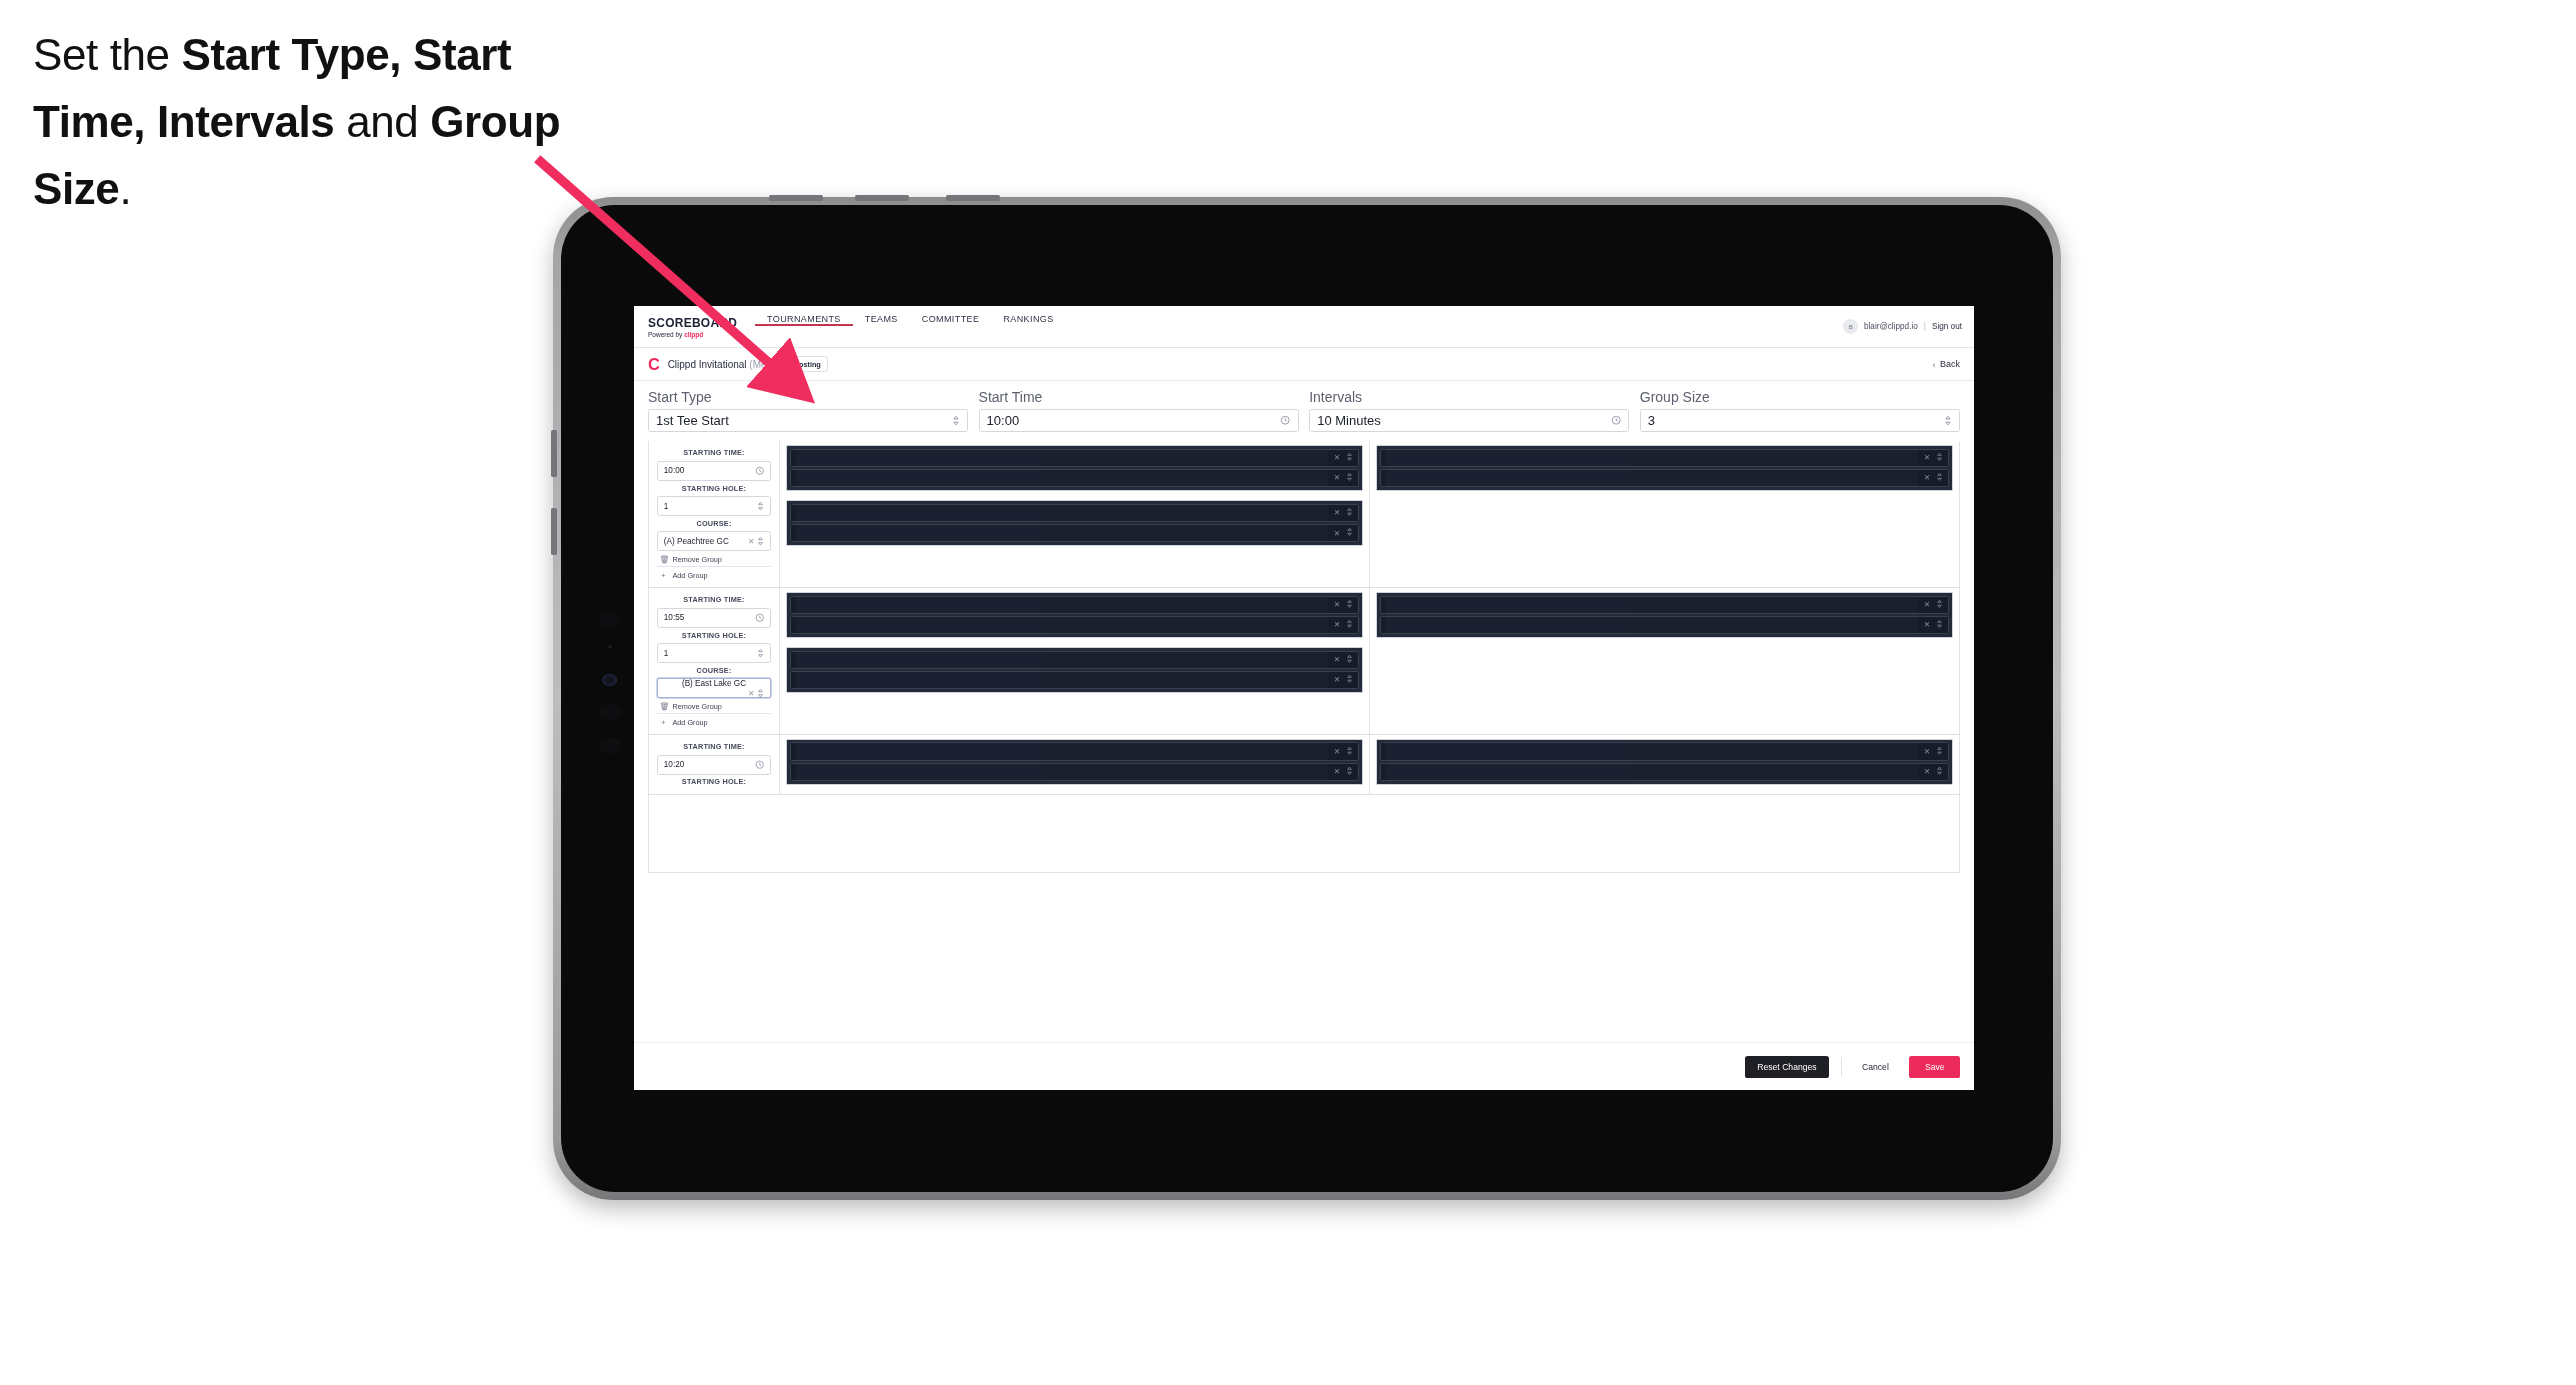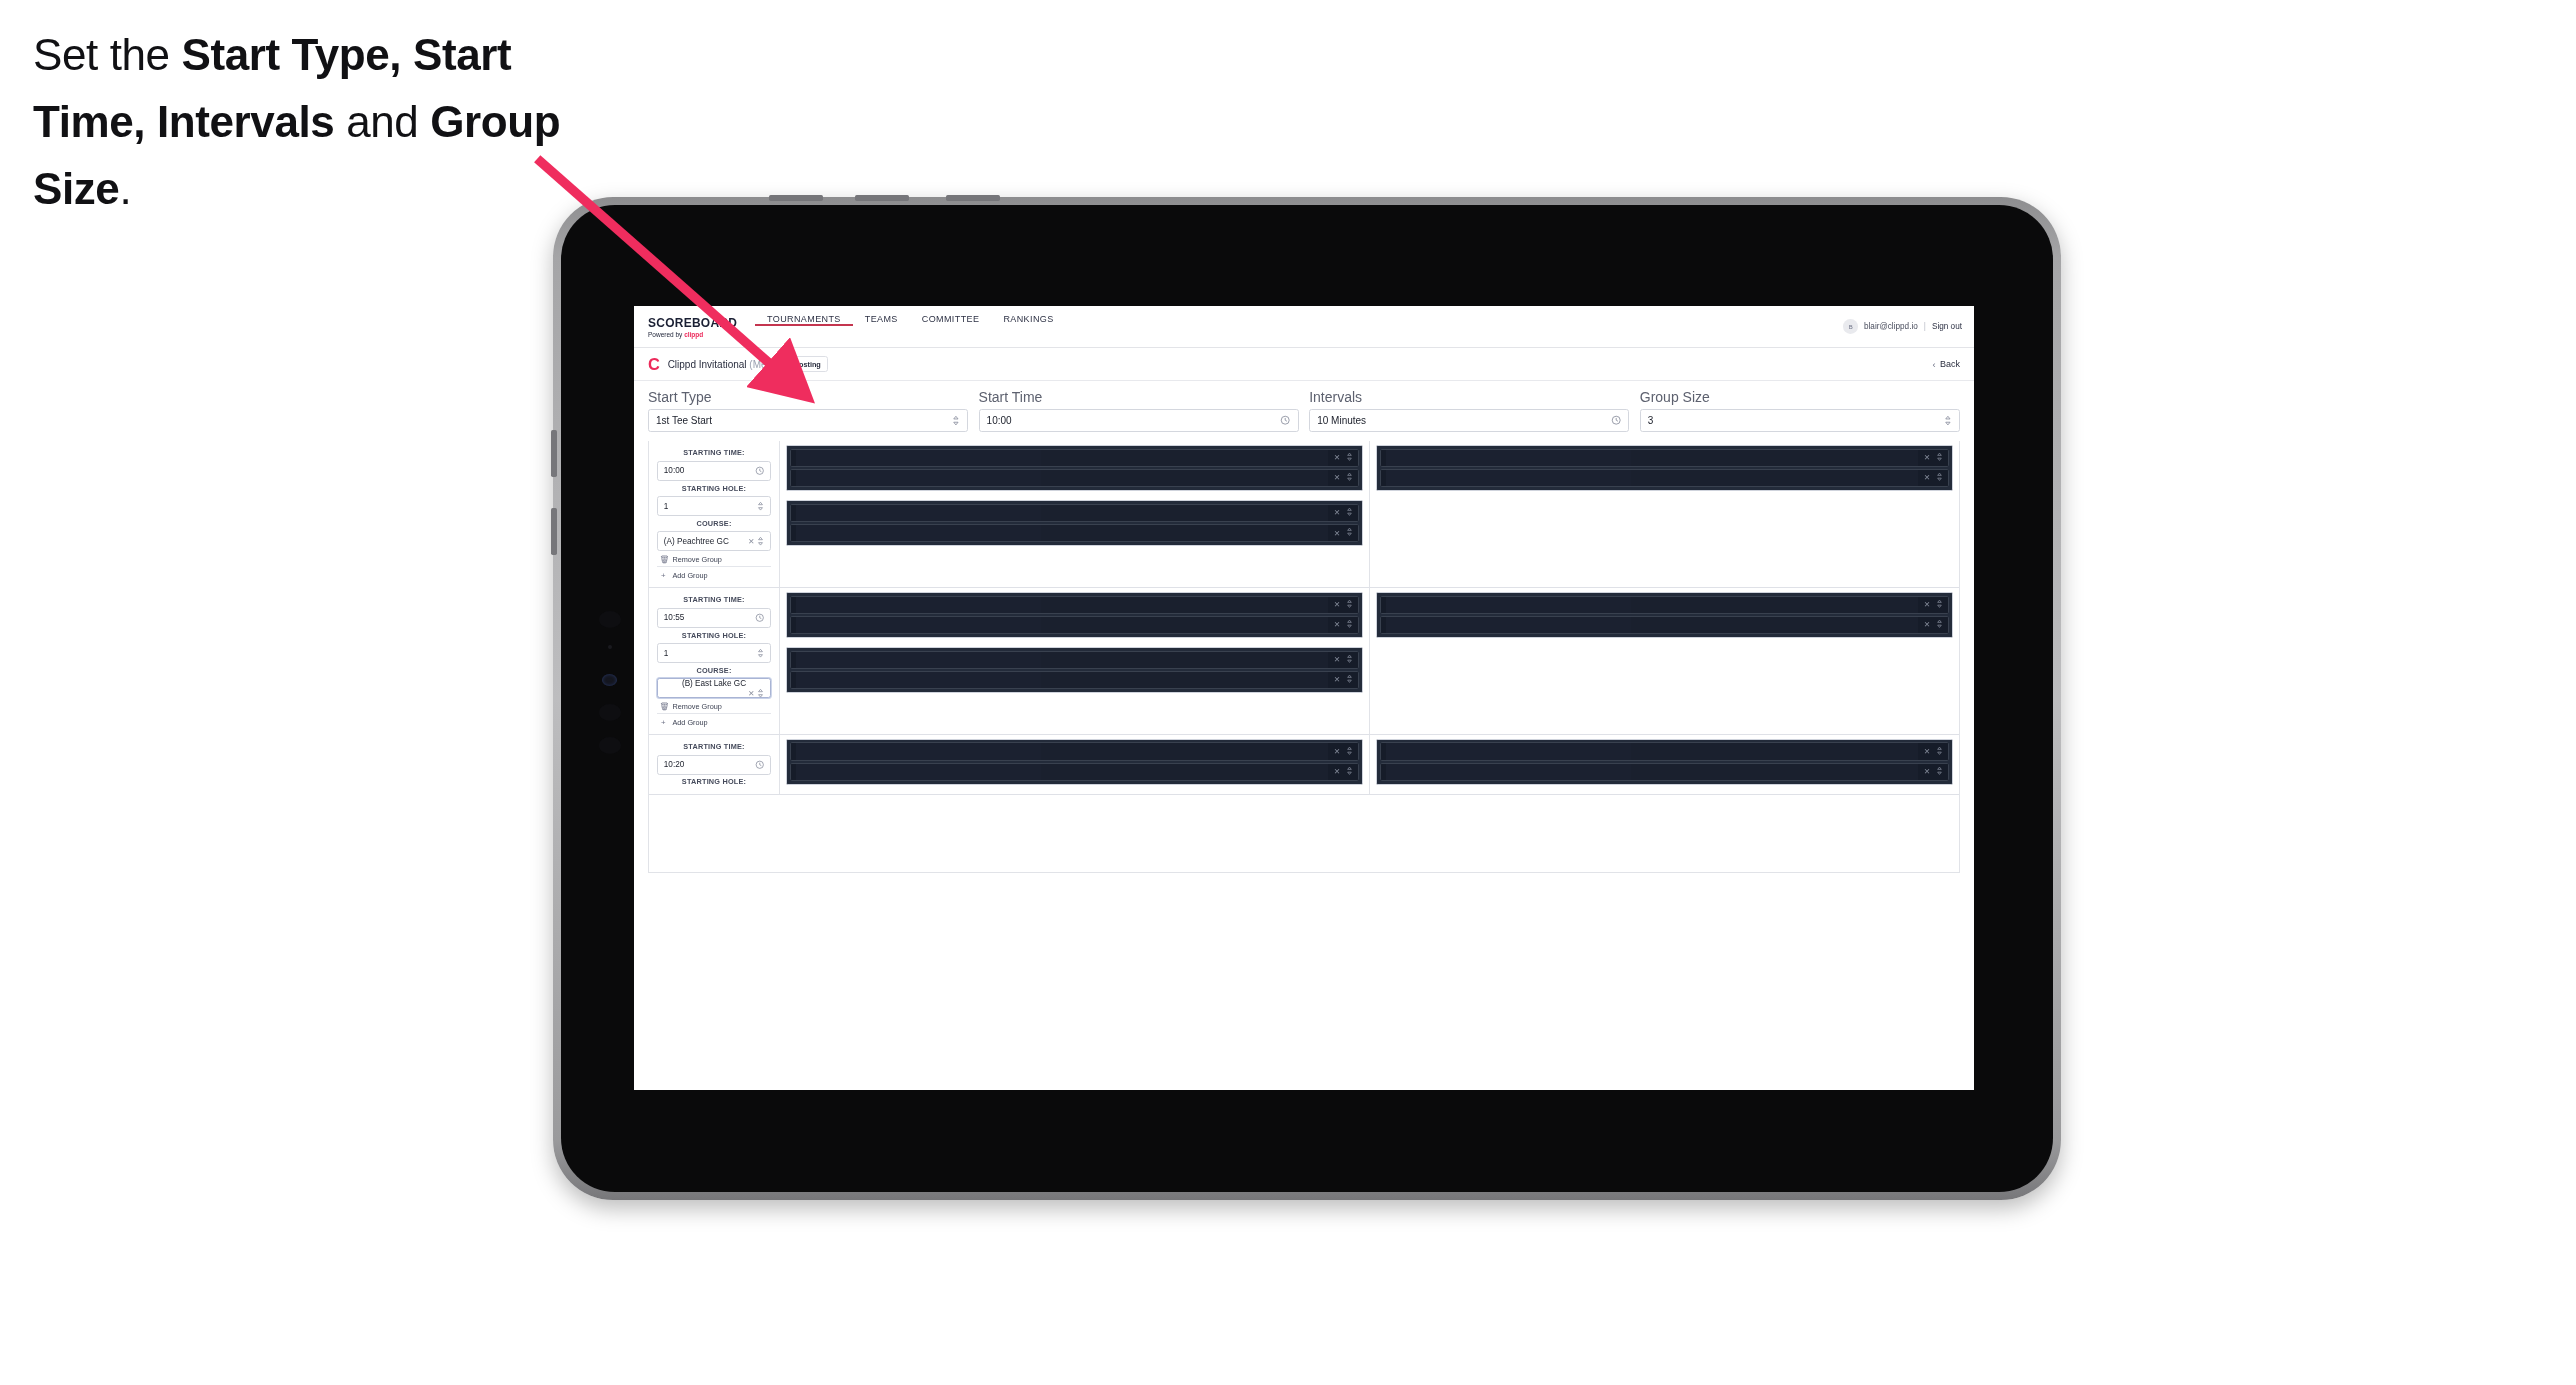--- a/index.html
+++ b/index.html
@@ -214,21 +214,21 @@
     margin-bottom: 4.3px;
   }
   .field-control {
     height: 21px;
     border: 0.9px solid #d4d7de;
     border-radius: 2.6px;
     background: #fff;
     display: flex;
     align-items: center;
     padding: 0 7px;
-    font-size: 10px;
+    font-size: 13px;
     color: #20242f;
     position: relative;
     cursor: pointer;
   }
   .field-control .ctl-icon {
     margin-left: auto;
     color: #8a8f9e;
     font-size: 8.6px;
     line-height: 1;
     display: flex;
@@ -790,20 +790,26 @@
                     <path d="M4.5 11.5 L7 8.4 L2 8.4 Z" fill="none" stroke="#868d9c" stroke-width="1"></path>
                   </svg></span>
               </div>
             </div>
         </div>
       </div>
     </div>
 
   </div>
 
+  <div class="actionbar">
+    <div class="btn btn-reset">Reset Changes</div>
+    <div class="bar-div"></div>
+    <div class="btn btn-cancel">Cancel</div>
+    <div class="btn btn-save">Save</div>
+  </div>
 
 </div>
 
 <svg class="arrow-svg" viewBox="0 0 460 420">
   <defs>
     <marker id="ahead" markerWidth="7" markerHeight="7" refX="2.2" refY="3.5" orient="auto">
       <path d="M0,0 L0,7 L6.6,3.5 z" fill="#ef2d5e"></path>
     </marker>
   </defs>
   <line x1="22" y1="24" x2="308" y2="276" stroke="#ef2d5e" stroke-width="11" marker-end="url(#ahead)"></line>

